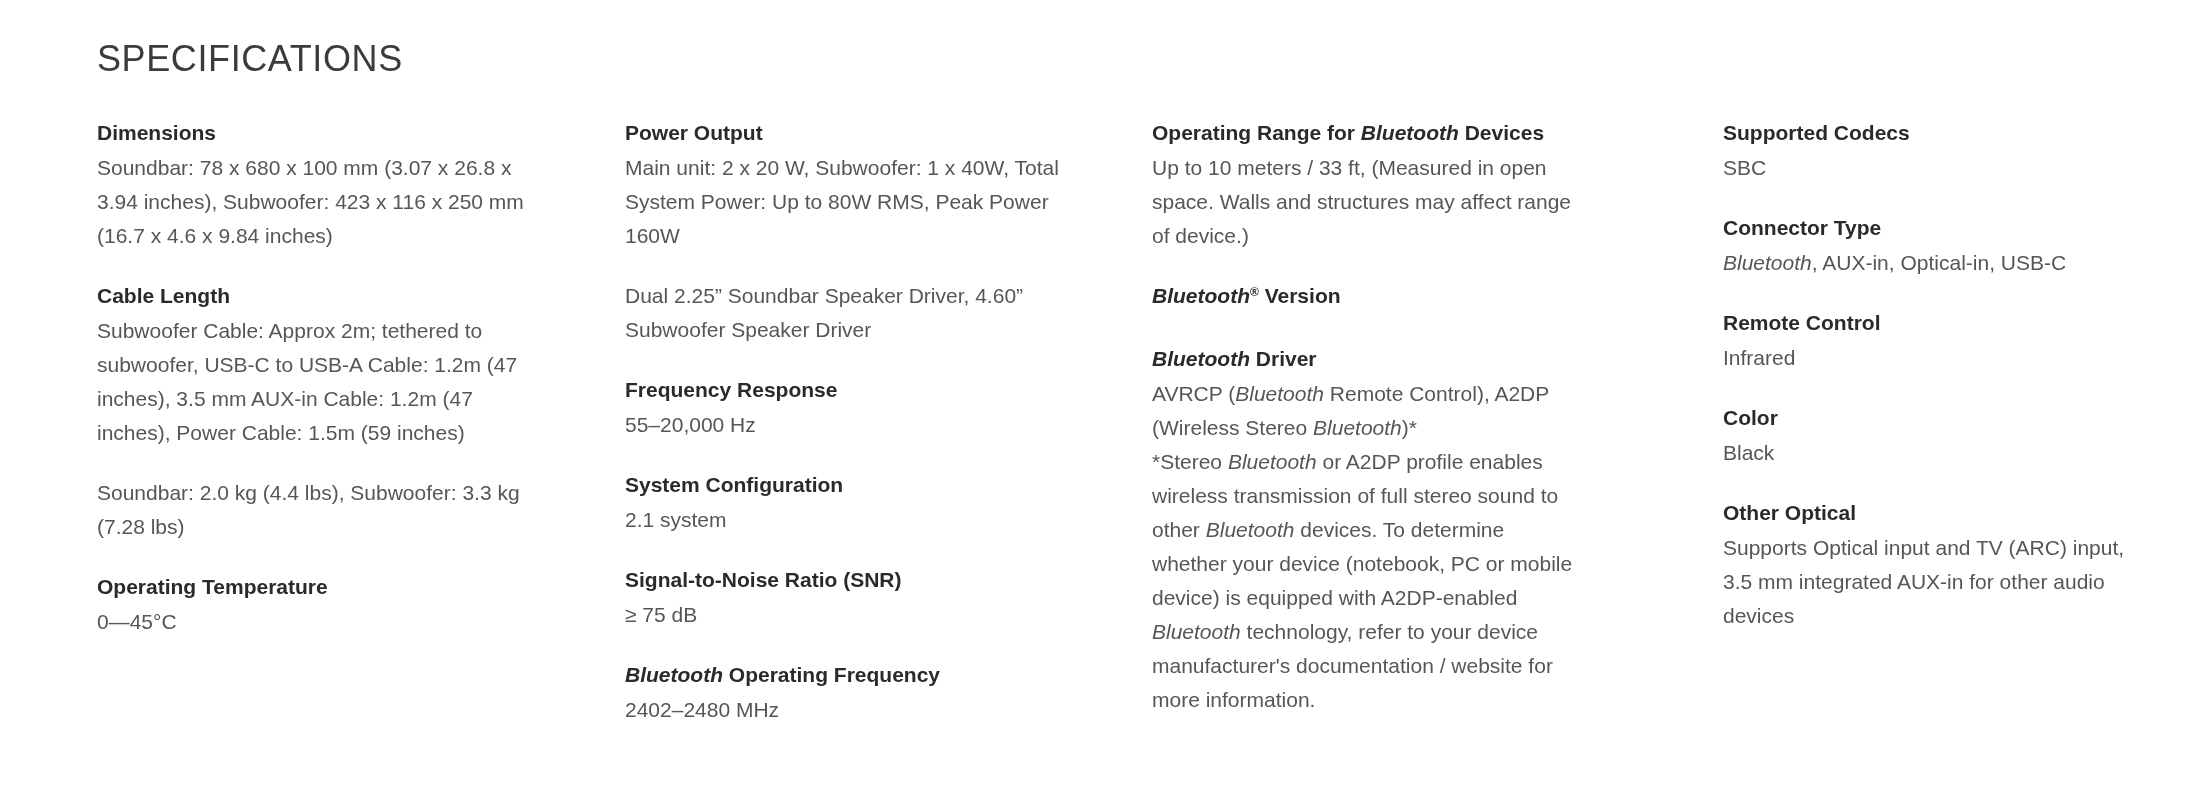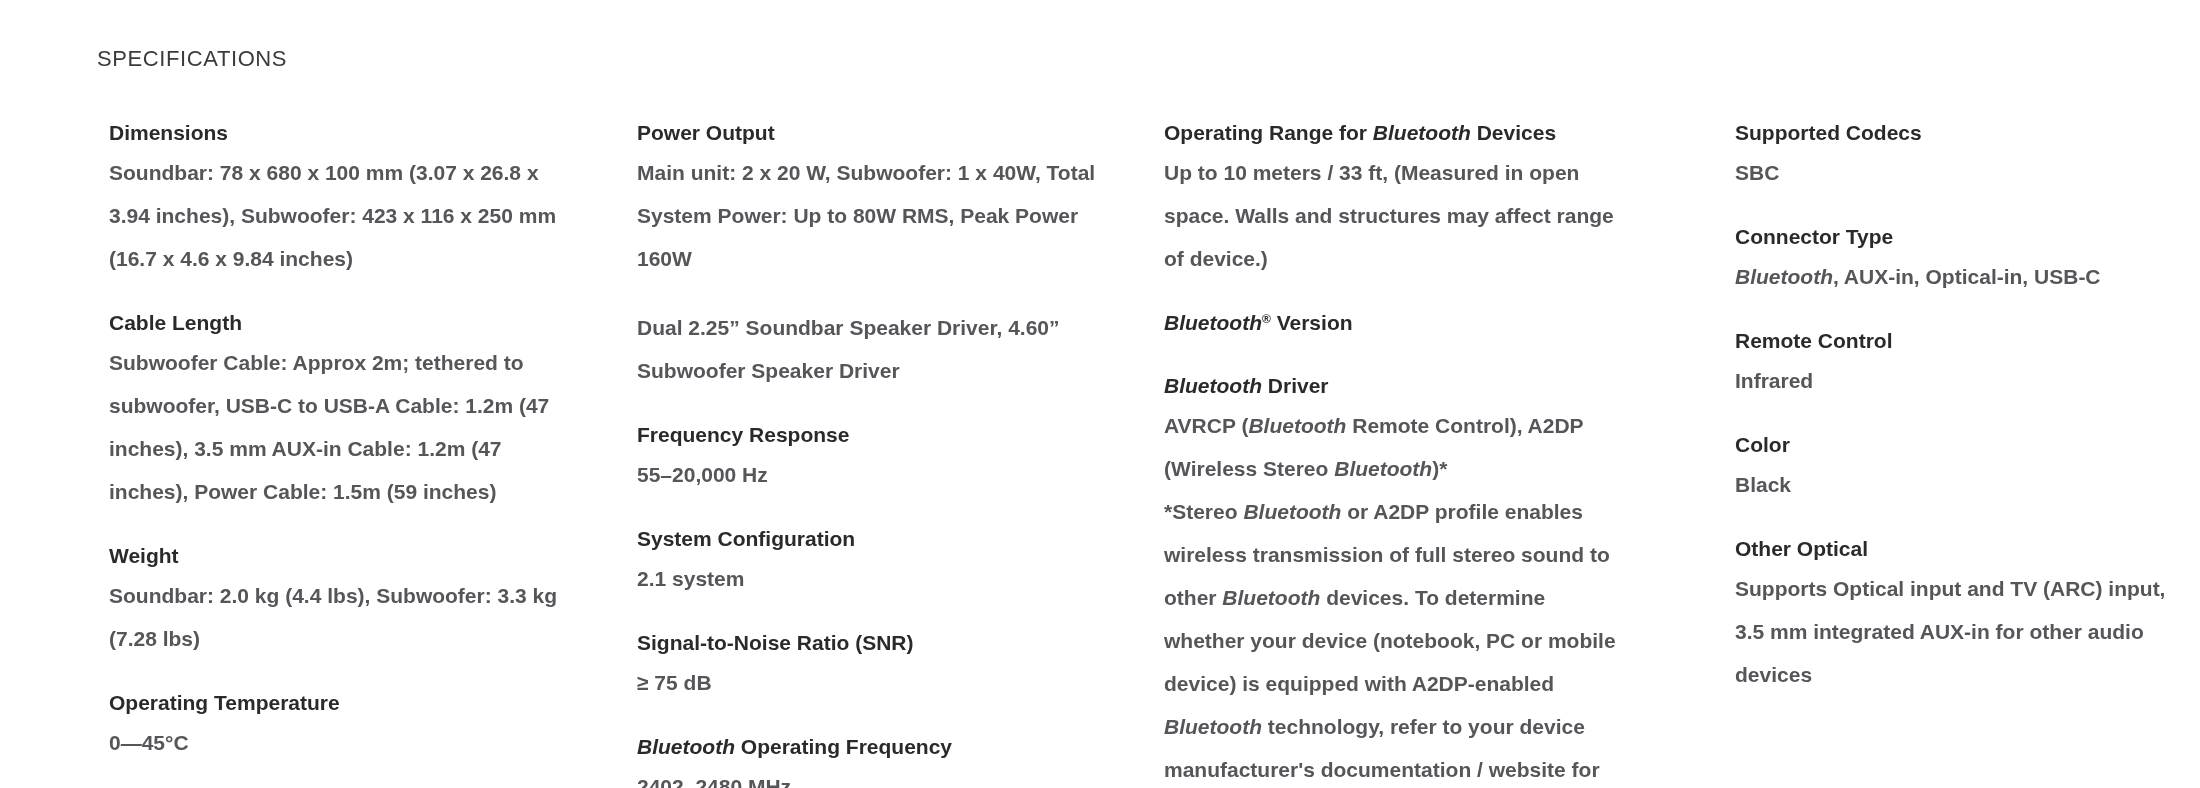--- a/index.html
+++ b/index.html
@@ -11,38 +11,38 @@
   html,body{margin:0;padding:0;}
   body{
     width:2200px;height:788px;overflow:hidden;
     background:var(--c-bg);
     font-family:"Liberation Sans","DejaVu Sans",sans-serif;
     -webkit-font-smoothing:antialiased;
   }
   .page{padding:40px 0 0 97px;}
   .page-title{
     margin:0;
-    font-size:22px;line-height:38px;font-weight:400;
+    font-size:36px;line-height:38px;font-weight:400;
     letter-spacing:0.6px;color:var(--c-title);
   }
   .columns{display:flex;margin-top:38px;align-items:flex-start;}
   .col{flex:0 0 auto;}
   .col-1{width:528px;}
   .col-2{width:527px;}
   .col-3{width:571px;}
   .col-4{width:450px;}
-  .spec-section{margin:0 0 26px 12px;}
+  .spec-section{margin:0 0 26px 0;}
   .spec-term{
     margin:0 0 2px 0;
     font-size:21px;line-height:33px;font-weight:700;
     color:var(--c-heading);
   }
   .spec-def{
     margin:0;
-    font-size:21px;line-height:43px;font-weight:700;
+    font-size:21px;line-height:34px;font-weight:400;
     color:var(--c-body);
     white-space:pre-line;
   }
   .it{font-style:italic;}
   .sup{font-size:12px;position:relative;top:-7px;font-style:normal;}
 </style>
 </head>
 <body>
 
 <div class="page">
@@ -56,21 +56,20 @@
 (16.7 x 4.6 x 9.84 inches)</span></p>
         </section>
         <section class="spec-section">
           <h3 class="spec-term"><span>Cable Length</span></h3>
           <p class="spec-def"><span>Subwoofer Cable: Approx 2m; tethered to
 subwoofer, USB-C to USB-A Cable: 1.2m (47
 inches), 3.5 mm AUX-in Cable: 1.2m (47
 inches), Power Cable: 1.5m (59 inches)</span></p>
         </section>
         <section class="spec-section">
-          <h3 class="spec-term"><span>Weight</span></h3>
           <p class="spec-def"><span>Soundbar: 2.0 kg (4.4 lbs), Subwoofer: 3.3 kg
 (7.28 lbs)</span></p>
         </section>
         <section class="spec-section">
           <h3 class="spec-term"><span>Operating Temperature</span></h3>
           <p class="spec-def"><span>0—45°C</span></p>
         </section>
       </div>
       <div class="col col-2">
         <section class="spec-section">

